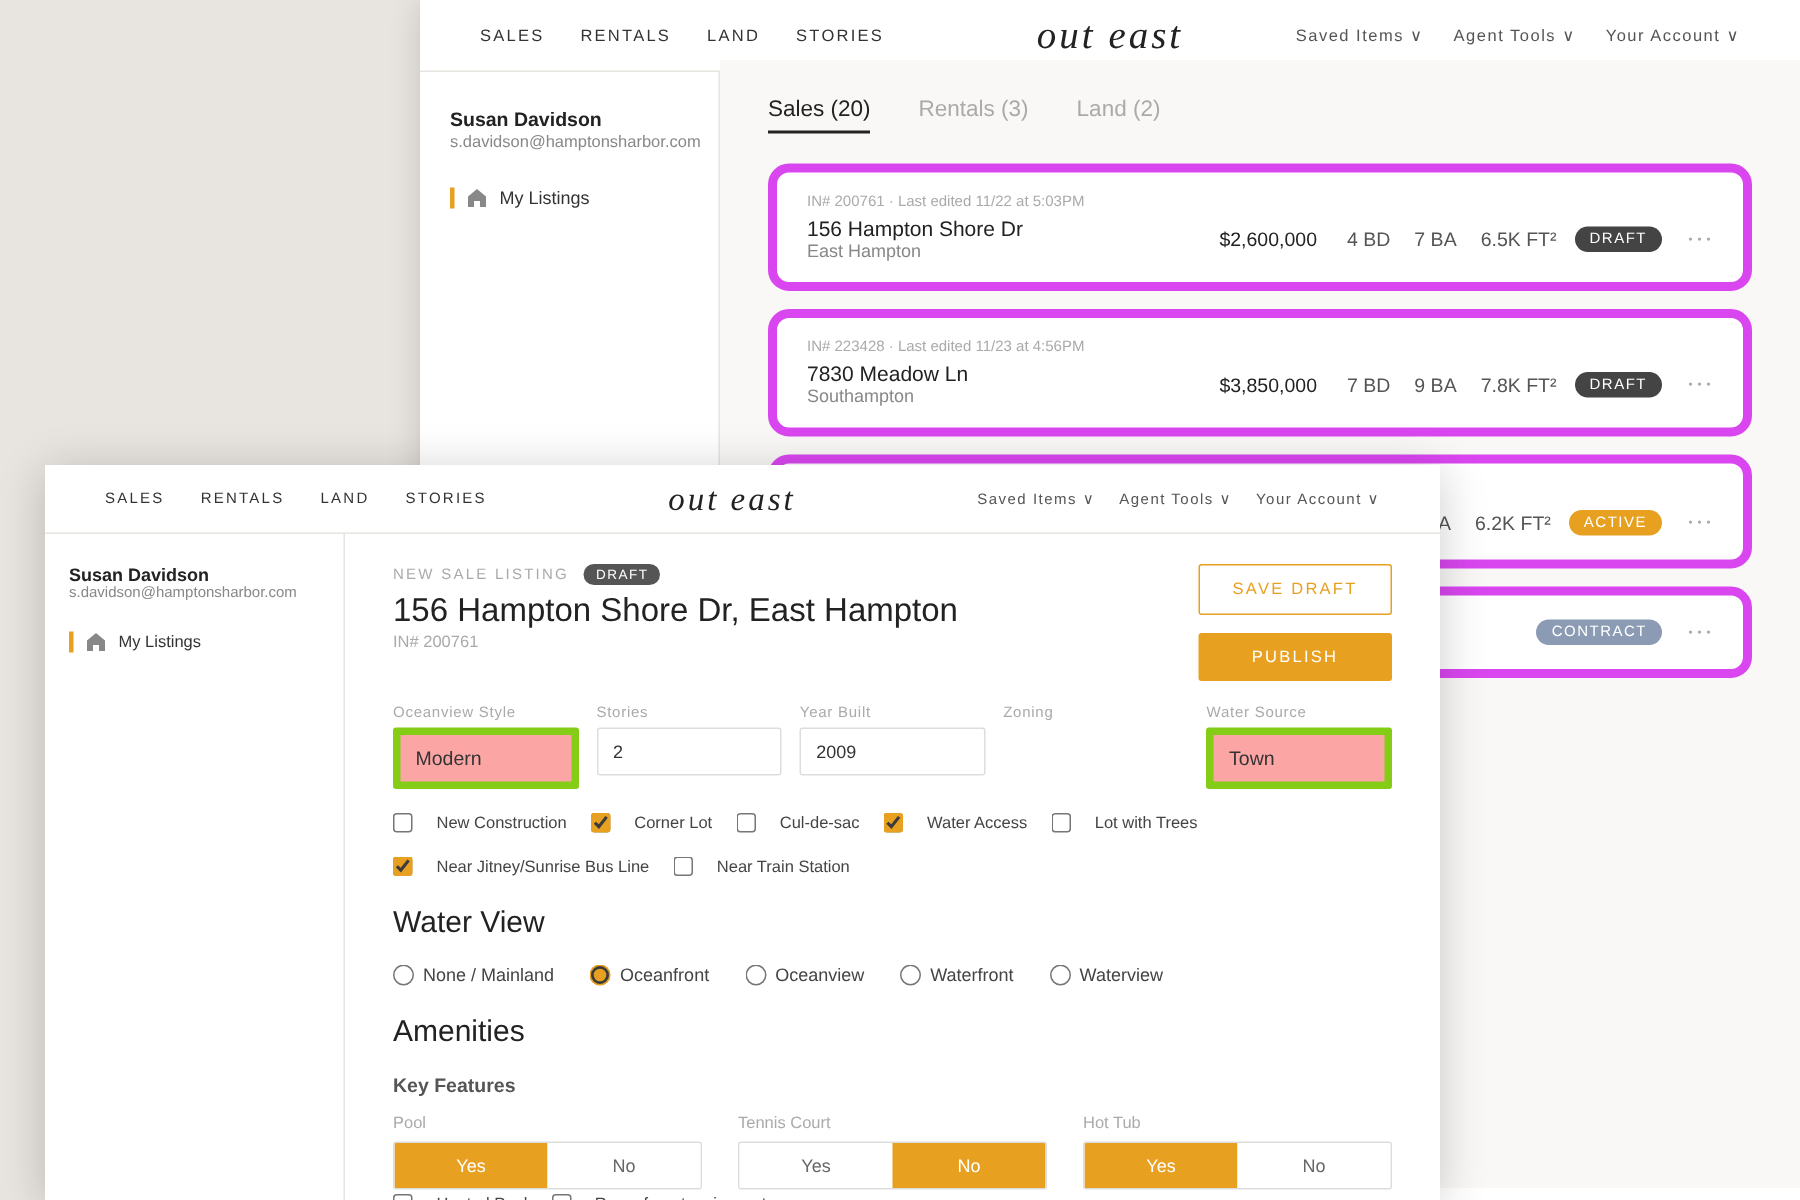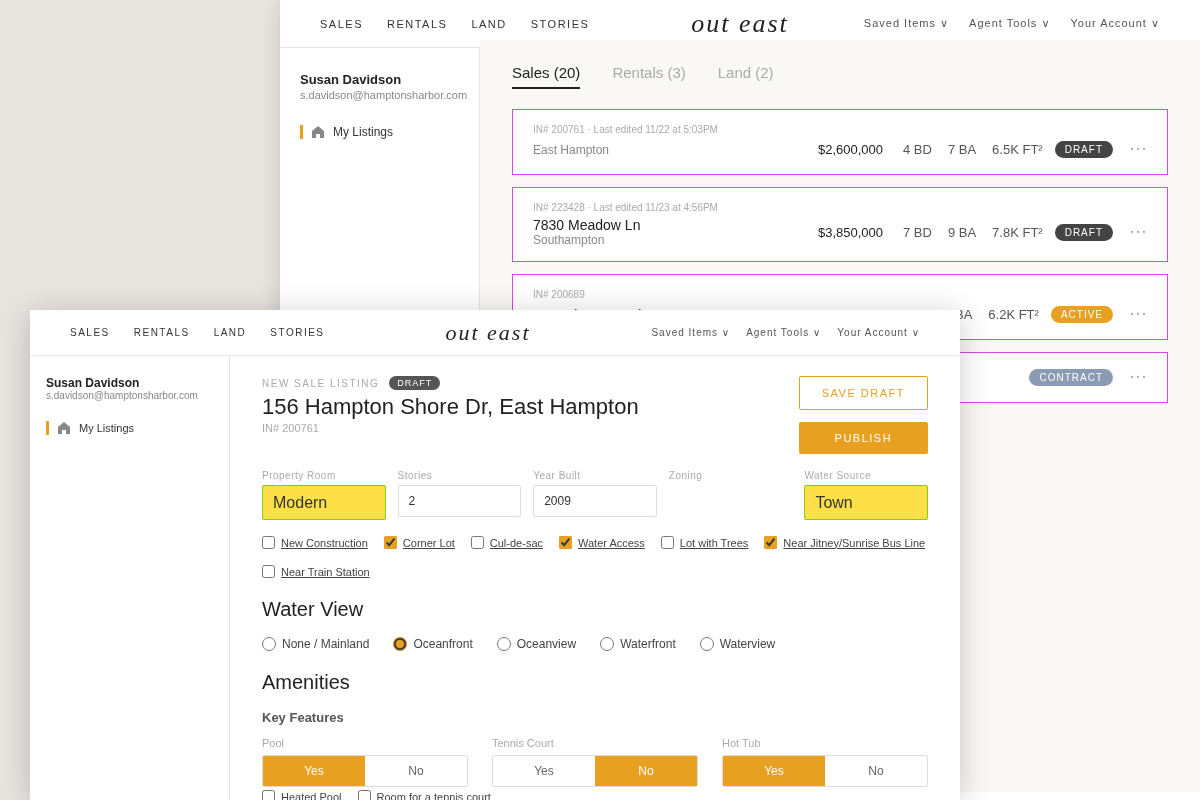--- a/index.html
+++ b/index.html
@@ -124,22 +124,22 @@
       padding-bottom: 6px;
       font-family: Arial, sans-serif;
     }
     .tab.active {
       color: #222;
       border-bottom: 2px solid #222;
     }
 
     .listing-card {
       background: #fff;
-      border: 1px solid #d946ef;
-      border-radius: 0;
+      border: 6px solid #d946ef;
+      border-radius: 14px;
       padding: 14px 20px;
       margin-bottom: 12px;
     }
     .listing-meta {
       font-size: 10px;
       color: #aaa;
       font-family: Arial, sans-serif;
       margin-bottom: 4px;
     }
     .listing-row {
@@ -387,26 +387,26 @@
     .field-label {
       font-size: 10px;
       color: #aaa;
       font-family: Arial, sans-serif;
       letter-spacing: 0.5px;
       margin-bottom: 4px;
     }
     .field-select {
       width: 100%;
       padding: 8px 10px;
-      border: 1px solid #84cc16;
+      border: 5px solid #84cc16;
       border-radius: 2px;
-      font-size: 16px;
+      font-size: 13px;
       font-family: Arial, sans-serif;
       color: #333;
-      background: #fde047;
+      background: #fca5a5;
       appearance: none;
       cursor: pointer;
     }
     .field-input {
       width: 100%;
       padding: 8px 10px;
       border: 1px solid #ddd;
       border-radius: 2px;
       font-size: 12px;
       font-family: Arial, sans-serif;
@@ -416,25 +416,24 @@
     
     .checkboxes-row {
       display: flex;
       flex-wrap: wrap;
       gap: 16px;
       margin-bottom: 20px;
     }
     .checkbox-item {
       display: flex;
       align-items: center;
-      gap: 6px;
+      gap: 16px;
       font-size: 11px;
       color: #444;
       font-family: Arial, sans-serif;
-      text-decoration: underline;
     }
     .checkbox-item input[type="checkbox"] {
       accent-color: #e8a020;
       width: 13px;
       height: 13px;
     }
 
     
     .section-title {
       font-size: 20px;
@@ -566,20 +565,21 @@
     <div class="tabs-row">
       <div class="tab active">Sales (20)</div>
       <div class="tab">Rentals (3)</div>
       <div class="tab">Land (2)</div>
     </div>
 
     <div class="listing-card">
       <div class="listing-meta">IN# 200761  ·  Last edited 11/22 at 5:03PM</div>
       <div class="listing-row">
         <div class="listing-info">
+          <div class="listing-address">156 Hampton Shore Dr</div>
           <div class="listing-city">East Hampton</div>
         </div>
         <div class="listing-price">$2,600,000</div>
         <div class="listing-stats">
           <div class="stat">4 BD</div>
           <div class="stat">7 BA</div>
           <div class="stat">6.5K FT²</div>
         </div>
         <span class="badge badge-draft">DRAFT</span>
         <div class="dots">···</div>
@@ -671,21 +671,21 @@
         <div class="form-id">IN# 200761</div>
       </div>
       <div class="form-actions">
         <button class="btn-save">SAVE DRAFT</button>
         <button class="btn-publish">PUBLISH</button>
       </div>
     </div>
 
     <div class="fields-row">
       <div class="field-group">
-        <div class="field-label">Property Room</div>
+        <div class="field-label">Oceanview Style</div>
         <select class="field-select">
           <option>Modern</option>
         </select>
       </div>
       <div class="field-group">
         <div class="field-label">Stories</div>
         <input class="field-input" type="number" value="2" style="">
       </div>
       <div class="field-group">
         <div class="field-label">Year Built</div>

